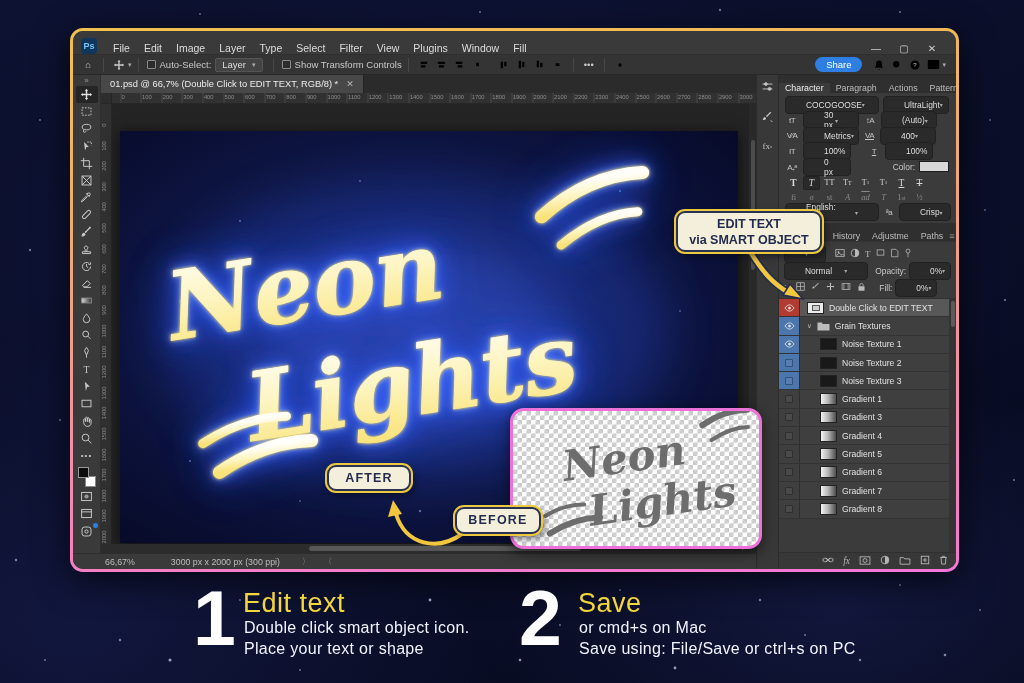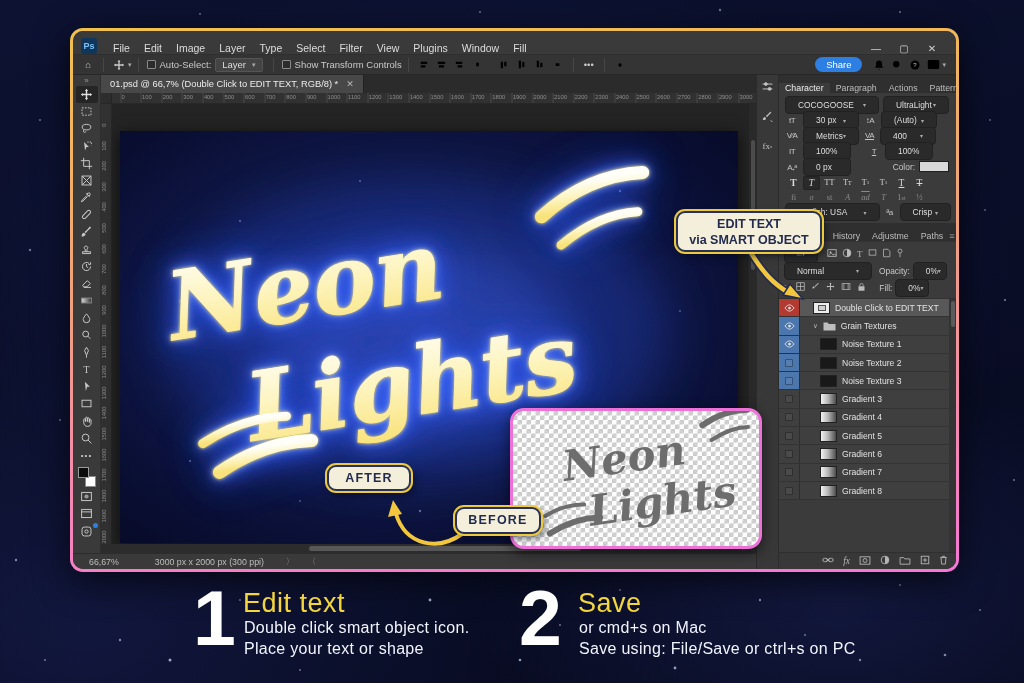--- a/index.html
+++ b/index.html
@@ -47,55 +47,55 @@
 #ruler-v{position:absolute;left:0;top:0;bottom:0;width:11px;background:#313131;border-right:1px solid #272727;overflow:hidden}
 .rvlab{position:absolute;left:-6px;font-size:5.8px;color:#8d8d8d;transform:rotate(-90deg);width:18px;text-align:center}
 #artimg{position:absolute;left:19px;top:27px;width:618px;height:412px;box-shadow:0 3px 14px rgba(0,0,0,.7)}
 #artimg text{font-family:"DejaVu Serif",serif;font-style:italic;font-weight:bold}
 #vscroll{position:absolute;right:0;top:0;bottom:0;width:7px;background:#292929}
 #vscroll .vthumb{position:absolute;left:1.5px;top:36px;width:4px;height:130px;background:#4c4c4c;border-radius:3px}
 .hscroll{height:9px;background:#2c2c2c;position:relative;flex:none}
 .hthumb{position:absolute;left:208px;top:2px;width:272px;height:5px;background:#575757;border-radius:3px}
 .harr{position:absolute;top:0;font-size:7px;color:#8a8a8a;line-height:9px}
 .statusbar{height:16px;background:#3a3a3a;border-top:1px solid #2d2d2d;display:flex;align-items:center;font-size:8.8px;color:#bdbdbd;flex:none}
-.statusbar .zoom{margin-left:16px}
+.statusbar .zoom{margin-left:32px}
 .statusbar .doc{margin-left:36px}
 .statusbar .sarr{margin-left:22px;color:#9a9a9a;font-size:8px}
 
 #dock{width:200px;display:flex;flex:none;border-left:1px solid #2b2b2b}
 #dockstrip{width:22px;background:#383838;border-right:1px solid #2c2c2c;display:flex;flex-direction:column;align-items:center;padding-top:4px;gap:13px;flex:none}
 #dockstrip svg{stroke:#c3c3c3;fill:none;stroke-width:1.2}
 #panels{flex:1;background:#3b3b3b;display:flex;flex-direction:column;min-width:0}
 .ptabs{height:18px;background:#2f2f2f;display:flex;align-items:flex-end;font-size:8.8px;color:#bdbdbd;flex:none}
 .ptab{padding:0 6px;display:flex;align-items:center}
 .ptab.active{background:#3b3b3b;color:#ececec}
 .pmenu{margin-left:auto;color:#9a9a9a;margin-right:5px;display:flex;align-items:center;font-size:9px}
 
 #charpanel{padding:4px 5px 3px 6px;flex:none}
 .crow{display:flex;align-items:center;height:15.5px;gap:4px;font-size:8.4px;color:#cfcfcf}
-.fld{background:#2a2a2a;border:1px solid #212121;border-radius:4px;height:18px;display:flex;align-items:center;justify-content:space-between;padding:0 12px;color:#dedede;font-size:8.4px}
+.fld{background:#2a2a2a;border:1px solid #212121;border-radius:4px;height:18px;display:flex;align-items:center;justify-content:space-between;padding:0 20px;color:#dedede;font-size:8.4px}
 .fld .carr{font-size:6px}
 .cicon{width:14px;text-align:center;color:#c5c5c5;font-size:8px;flex:none;letter-spacing:-.5px}
 .trow{display:flex;gap:1px;padding:1px 0;height:16px;align-items:center}
 .tbtn{width:17px;height:14px;display:flex;align-items:center;justify-content:center;color:#d8d8d8;font-size:9.5px;font-family:"Liberation Serif",serif}
 .tbtn.on{background:#2a2a2a;border:1px solid #222;border-radius:2px}
 .otrow{display:flex;gap:1px;height:13px;align-items:center;color:#8a8a8a;font-size:8.5px;font-family:"Liberation Serif",serif}
 .otrow span{width:17px;text-align:center}
 
 #layercontrols{padding:3px 5px 2px 5px;border-top:1px solid #333;flex:none}
 .lcrow{display:flex;align-items:center;height:17px;gap:3px;font-size:8.4px;color:#c9c9c9}
 .lcicons{display:flex;align-items:center;gap:5px;color:#c3c3c3;font-size:9px}
 #layerlist{flex:1;overflow:hidden;background:#3b3b3b;border-top:1px solid #313131;position:relative}
 .lrow{display:flex;align-items:stretch;height:18.3px;border-bottom:1px solid #333;background:#3f3f3f}
 .lrow.sel{background:#585858}
 .leye{width:21px;border-right:1px solid #2e2e2e;display:flex;align-items:center;justify-content:center;flex:none}
 .leye.b-red{background:#b23a31}
 .leye.b-blue{background:#4b76ae}
 .noeye{width:8px;height:8px;border:1px solid rgba(0,0,0,.35);background:rgba(255,255,255,.06);border-radius:1px}
-.lbody{display:flex;align-items:center;gap:5px;padding-left:13px;min-width:0;flex:1}
+.lbody{display:flex;align-items:center;gap:5px;padding-left:7px;min-width:0;flex:1}
 .lname{font-size:8.6px;color:#e2e2e2;white-space:nowrap}
 .caret{font-size:6.5px;color:#bbb}
 .th{width:17px;height:12px;border:1px solid #222;flex:none;display:flex;align-items:center;justify-content:center}
 .th.smart{background:#ececec}
 .th.smart span{width:8px;height:6px;border:1px solid #555;background:#cfcfcf}
 .th.noise{background:#191919}
 .th.grad{background:linear-gradient(90deg,#f2f2f2,#b9b9b9 45%,#4c4c4c)}
 #layerscroll{position:absolute;right:0;top:0;bottom:0;width:7px;background:#343434}
 #layerscroll span{position:absolute;top:2px;left:1.5px;width:4px;height:26px;background:#5b5b5b;border-radius:2px}
 .lfoot{height:17px;border-top:1px solid #2f2f2f;background:#383838;display:flex;align-items:center;justify-content:flex-end;gap:9px;padding:0 8px;color:#b5b5b5;font-size:9px;flex:none}
@@ -816,20 +816,29 @@
                   <span class="th noise"></span>
                   <span class="lname">Noise Texture 3</span>
                 </span>
               </div>
               <div class="lrow">
                 <span class="leye">
                   <span class="noeye"></span>
                 </span>
                 <span class="lbody" style="padding-left: 20px;">
                   <span class="th grad"></span>
+                  <span class="lname">Gradient 1</span>
+                </span>
+              </div>
+              <div class="lrow">
+                <span class="leye">
+                  <span class="noeye"></span>
+                </span>
+                <span class="lbody" style="padding-left: 20px;">
+                  <span class="th grad"></span>
                   <span class="lname">Gradient 3</span>
                 </span>
               </div>
               <div class="lrow">
                 <span class="leye">
                   <span class="noeye"></span>
                 </span>
                 <span class="lbody" style="padding-left: 20px;">
                   <span class="th grad"></span>
                   <span class="lname">Gradient 4</span>

